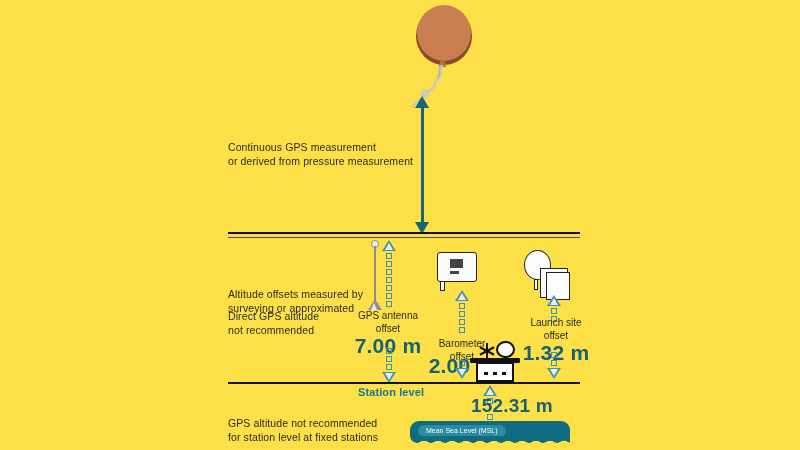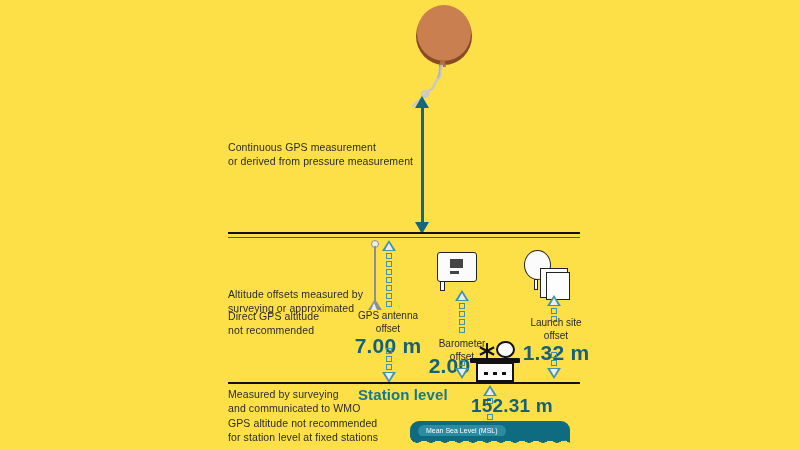--- a/index.html
+++ b/index.html
@@ -21,21 +21,21 @@
   }
   .caption{
     color:#2b2b2b;font-size:10px;line-height:12.5px;
     text-align:center;white-space:pre-line;
   }
   .value{
     color:#176177;font-size:21px;font-weight:bold;letter-spacing:.2px;
     text-align:center;white-space:nowrap;
   }
   .headline{
-    color:#14788f;font-size:15px;font-weight:bold;letter-spacing:.1px;
+    color:#14788f;font-size:11px;font-weight:bold;letter-spacing:.1px;
   }
   .sub{
     color:#2b2b2b;font-size:10.5px;line-height:13px;white-space:pre-line;
   }
 
   
   .hline{height:0;border-top:2.2px solid #111;}
   .hline-thin{height:0;border-top:1px solid #555;}
 
   
@@ -269,22 +269,20 @@
     <div class="dishstem"></div>
     <div class="roof"></div>
     <div class="hut"></div>
     <div class="dot" style="left:14px;"></div>
     <div class="dot" style="left:23px;"></div>
     <div class="dot" style="left:32px;"></div>
   </div>
 
   <div class="abs hline" style="left:228px;top:382px;width:352px;"></div>
 
-  <div class="abs note" style="left:228px;top:388px;width:230px;">Measured by surveying
-and communicated to WMO</div>
   <div class="abs note" style="left:228px;top:417px;width:230px;">GPS altitude not recommended
 for station level at fixed stations</div>
 
   <div class="abs headline" style="left:358px;top:386px;width:150px;">Station level</div>
 
   <div class="abs oarrow up" style="left:483px;top:385px;">
     <div class="tip tipin"></div>
     <div class="seg"></div>
   </div>
 

